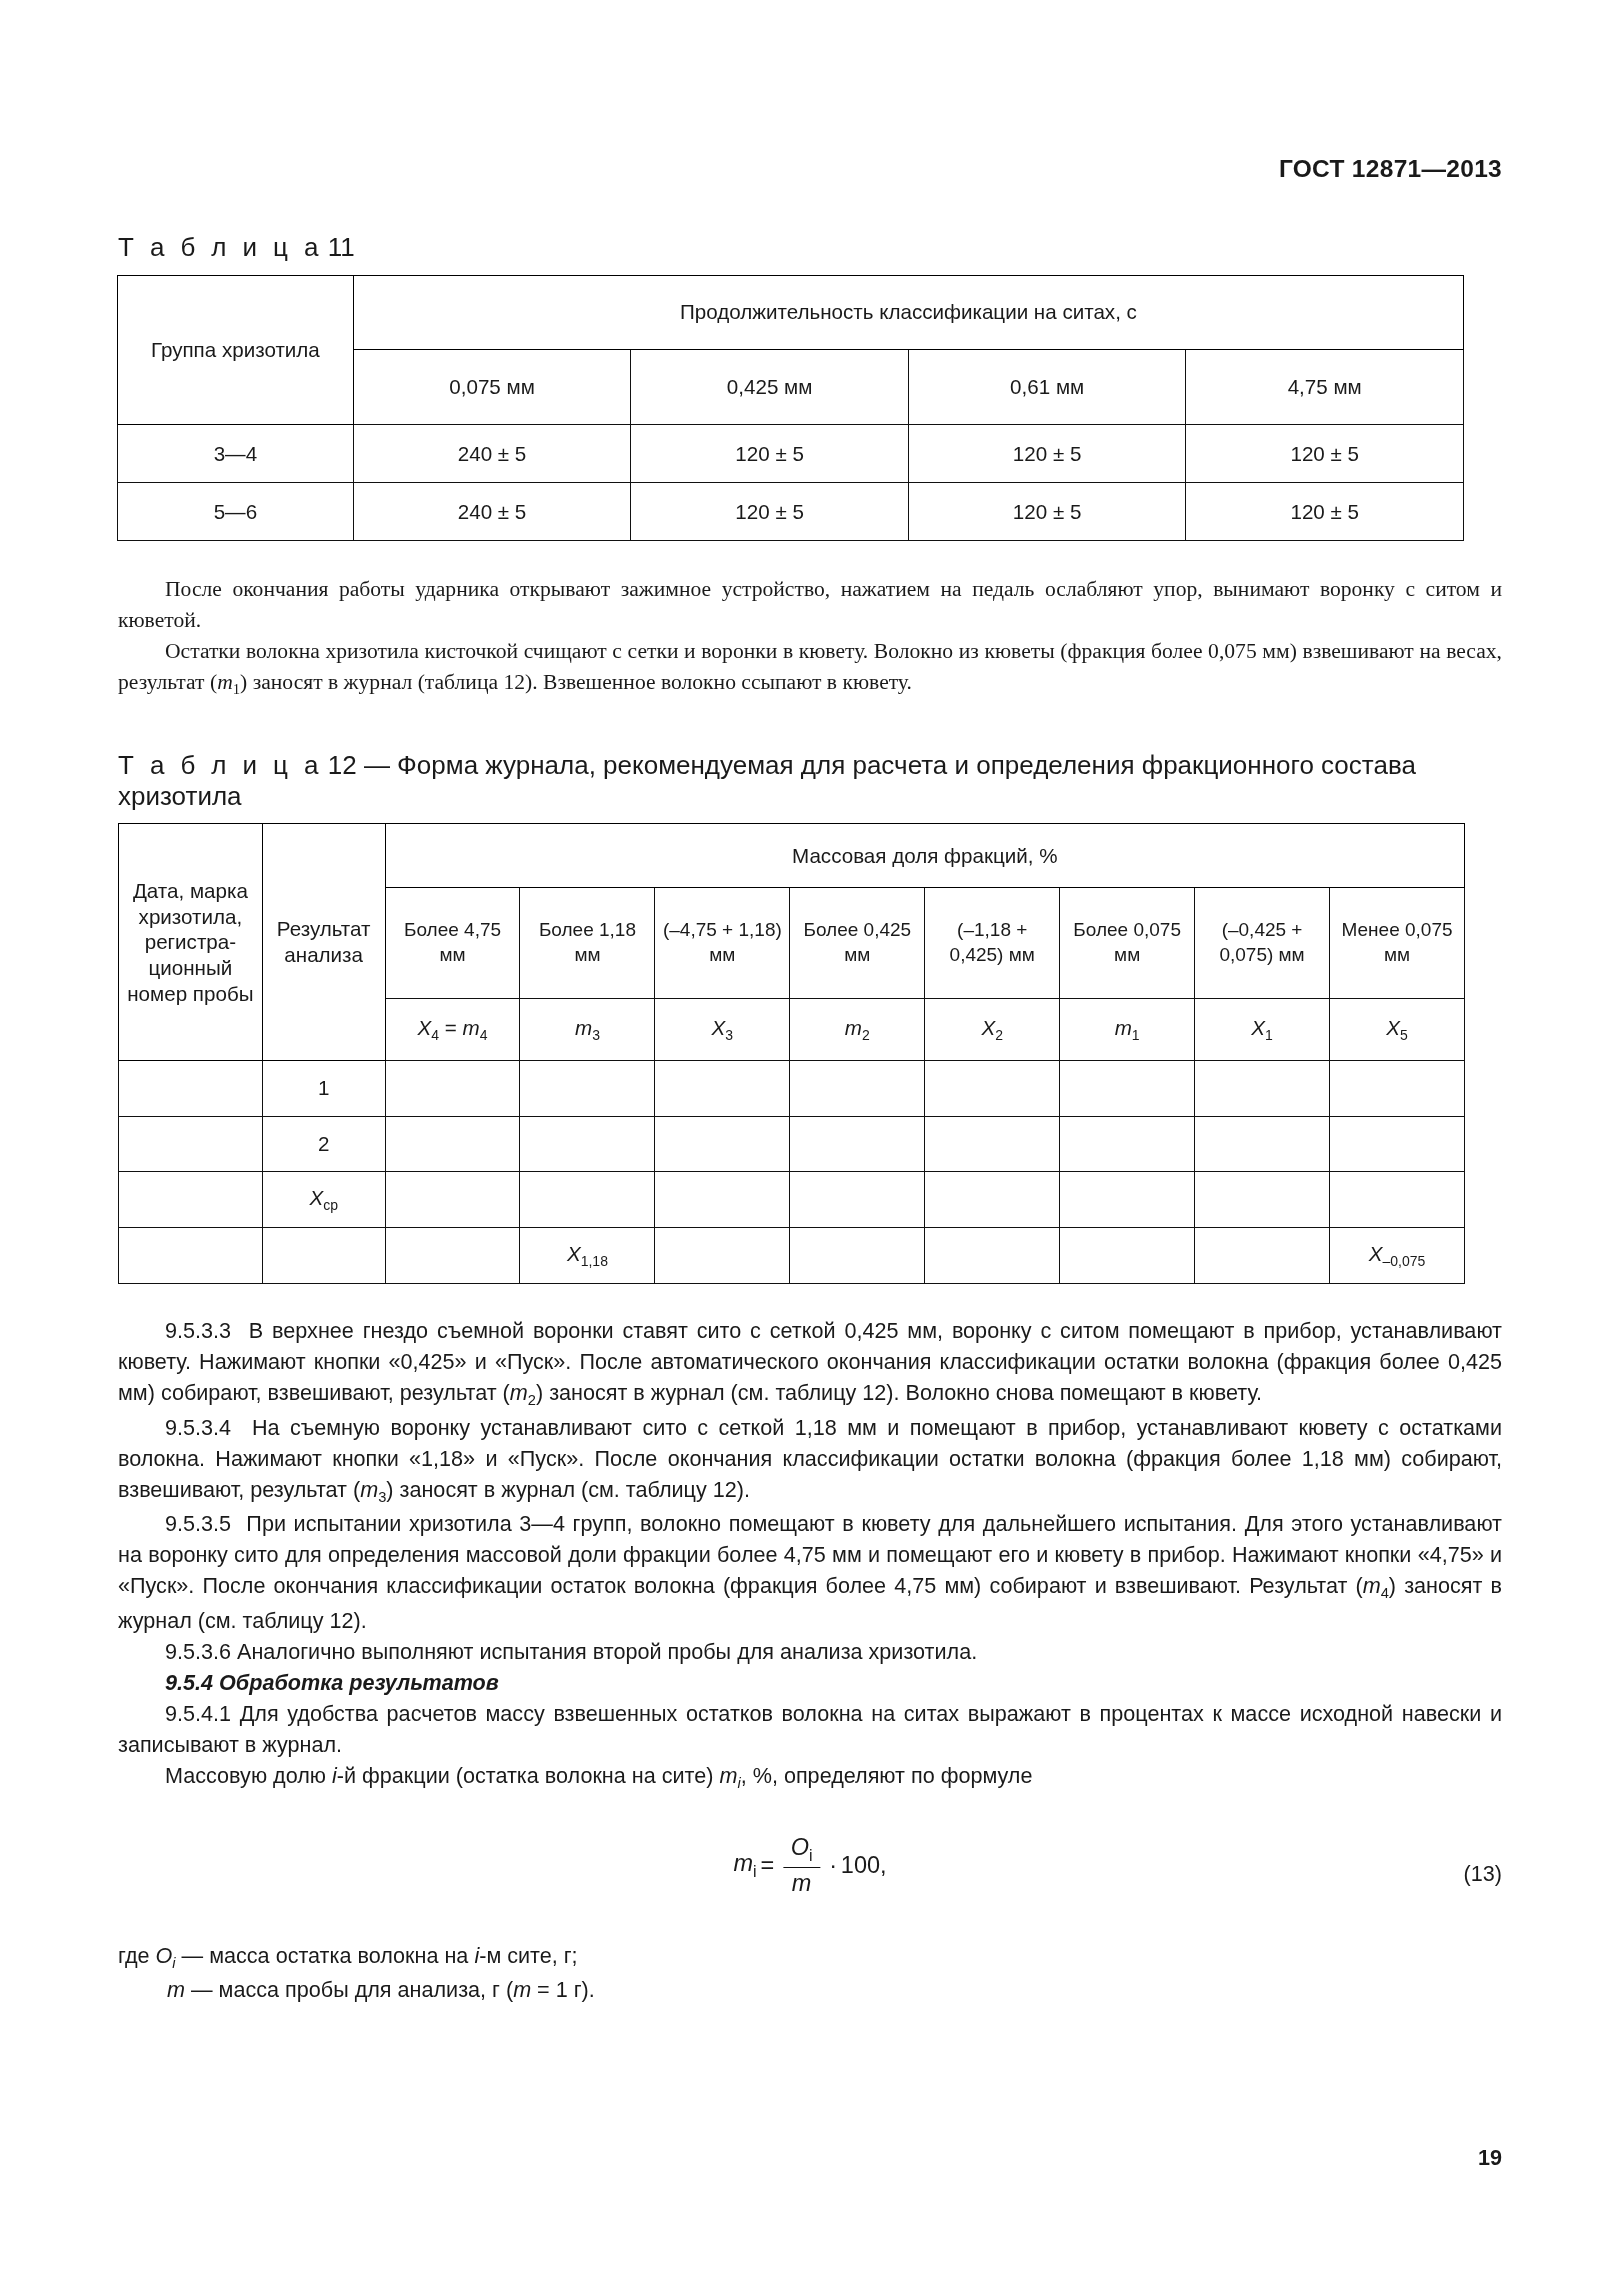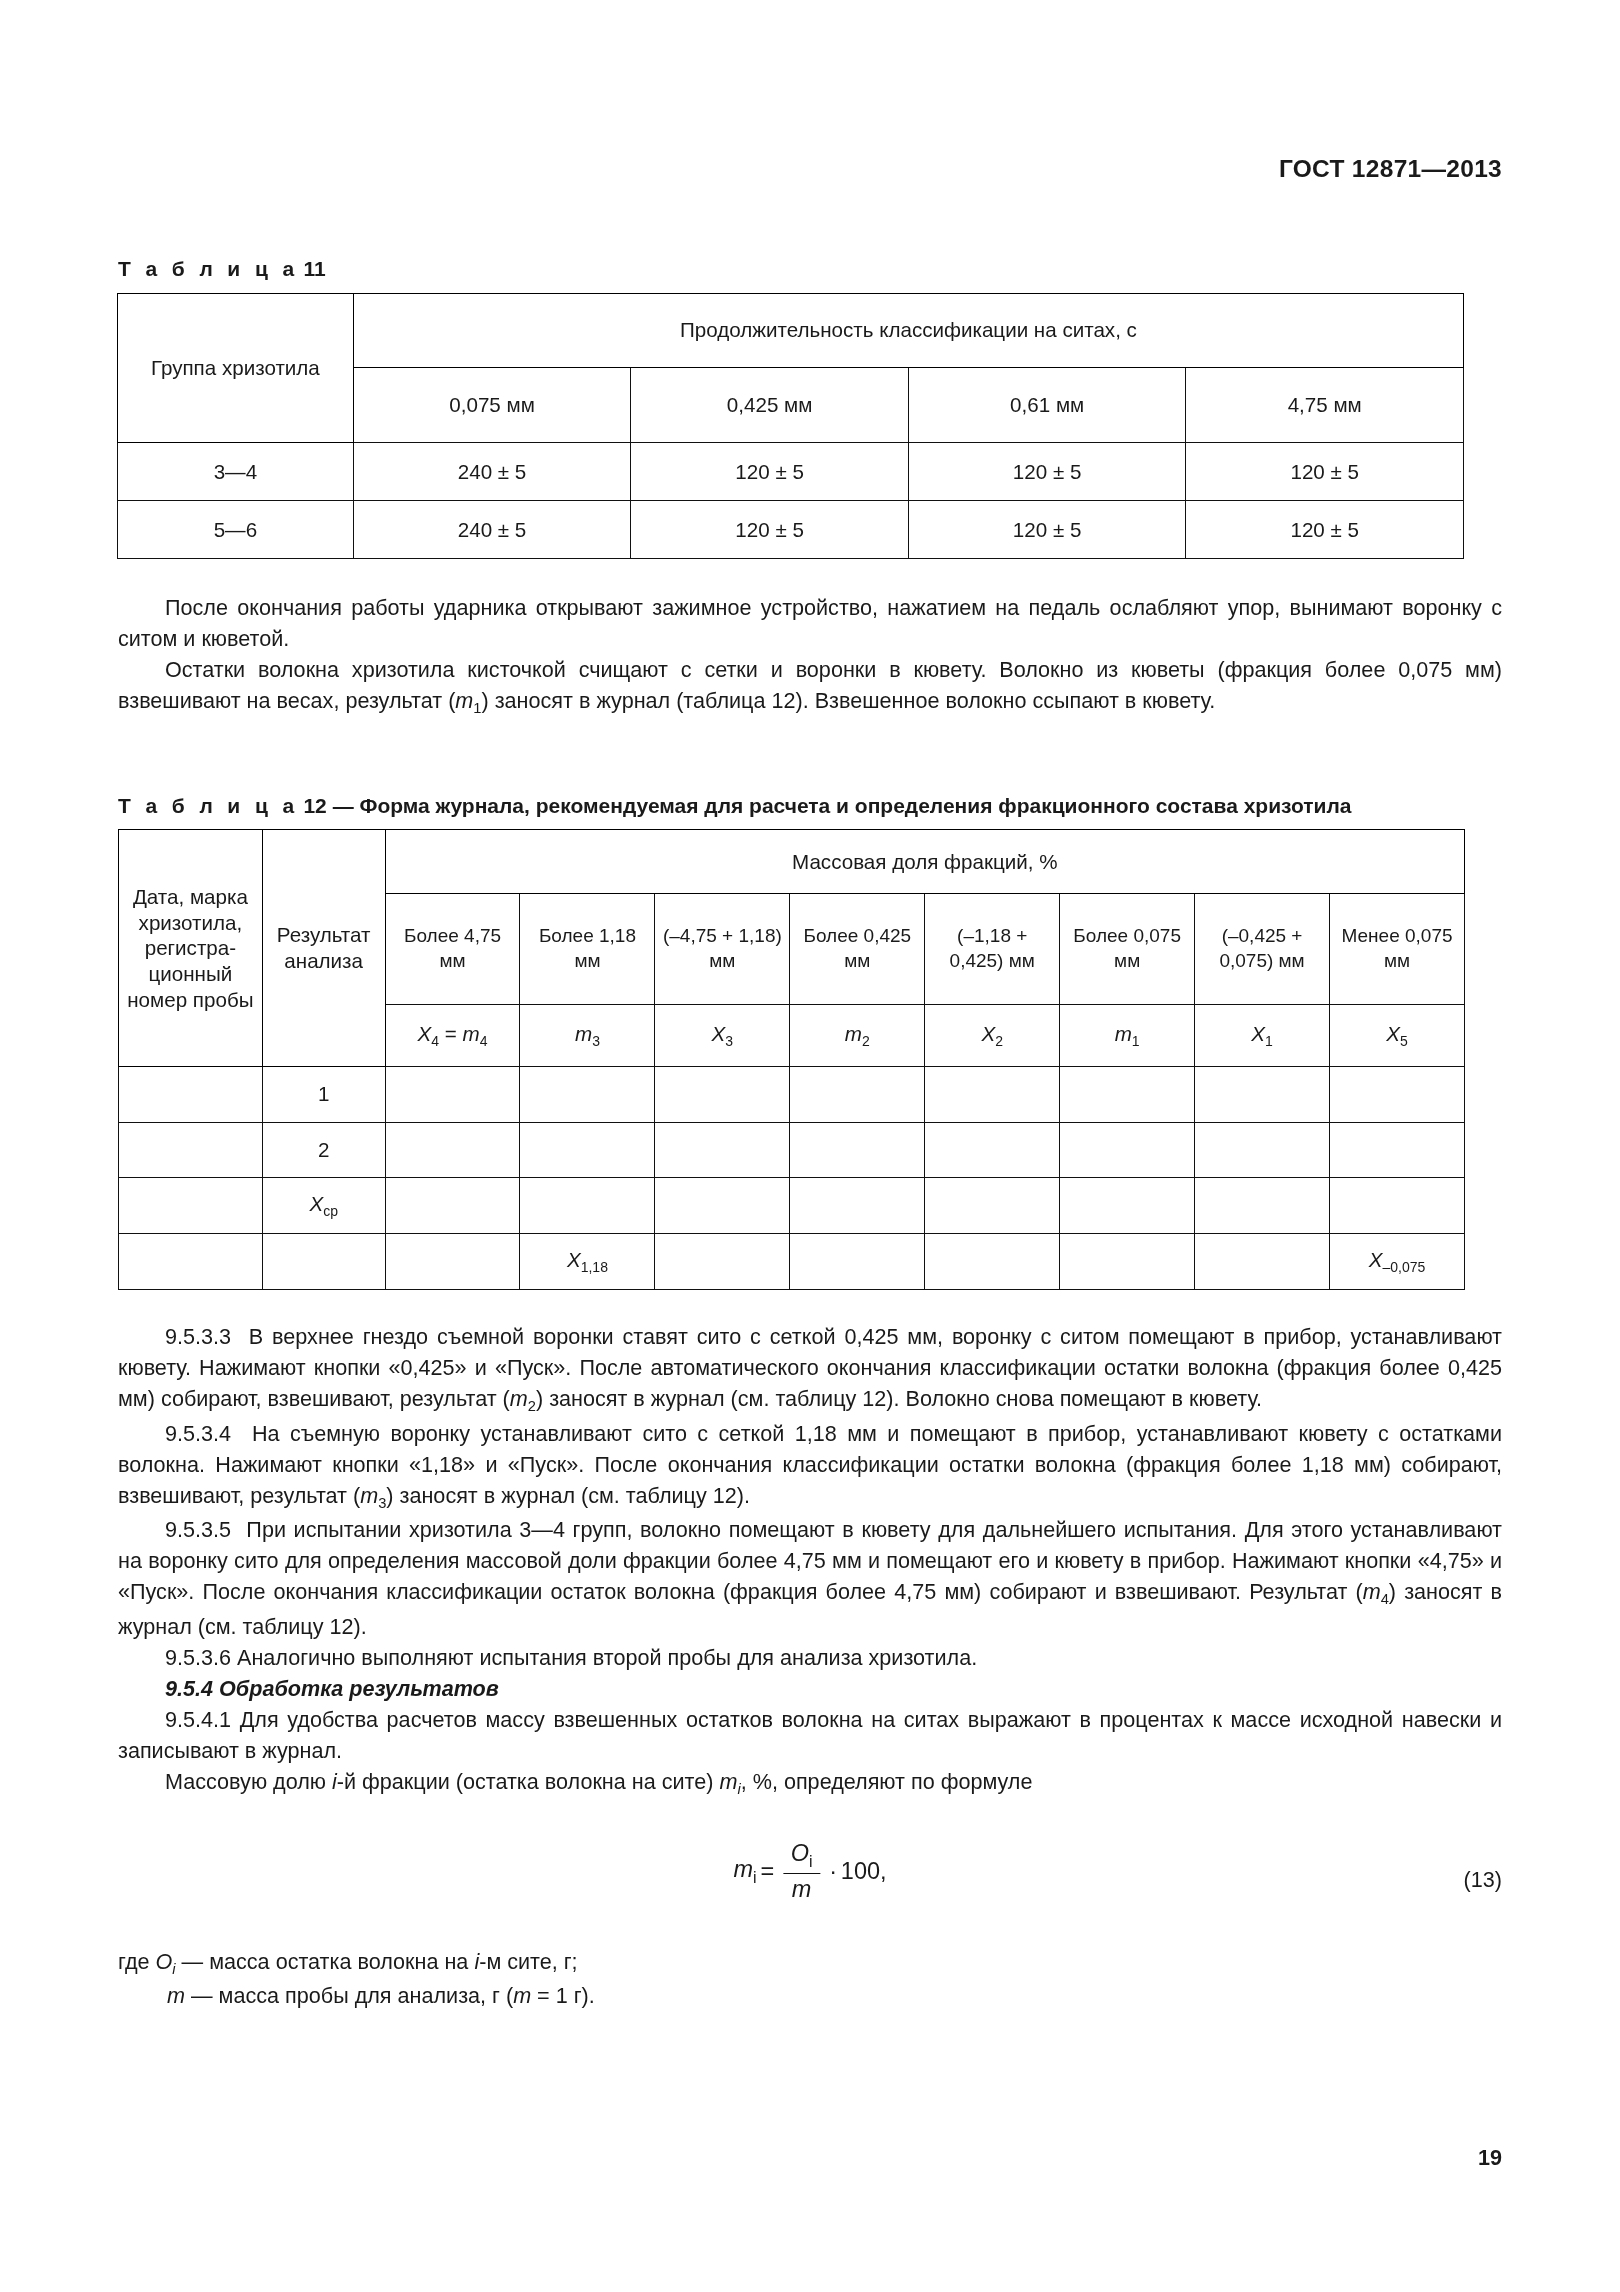--- a/index.html
+++ b/index.html
@@ -11,21 +11,21 @@
     overflow:hidden;
   }
   .page { position:relative; width:1620px; height:2293px; box-sizing:border-box;
           padding:0 118px; }
 
   
   .doc-header { text-align:right; font-size:24.5px; font-weight:bold; letter-spacing:0.3px;
                 padding-top:155px; }
 
   
-  .tbl-caption { font-size:21px; margin-top:74px; margin-bottom:11.8px;font-weight:bold; }
+  .tbl-caption { font-size:26px; margin-top:49px; margin-bottom:11.8px; }
   .tbl-caption .sp { letter-spacing:4.4px; }
   .tbl-caption .num { margin-left:4.9px; }
 
   
   table.grid { border-collapse:collapse; width:1347px; table-layout:fixed; }
   table.grid td { border:1px solid #111; font-size:20.6px; text-align:center;
                   vertical-align:middle; padding:5.9px 3.9px; line-height:1.25; }
   .t-outer { border:1.6px solid #000 !important; }
 
   
@@ -104,21 +104,21 @@
       <tr class="row-data">
         <td>5—6</td>
         <td>240 ± 5</td>
         <td>120 ± 5</td>
         <td>120 ± 5</td>
         <td>120 ± 5</td>
       </tr>
     </tbody>
   </table>
 
-  <div style="margin-top:33px;">
+  <div style="margin-top:33px;font-family:Liberation Serif, serif;">
     <p class="body">После окончания работы ударника открывают зажимное устройство, нажатием на педаль ослабляют упор, вынимают воронку с ситом и кюветой.</p>
     <p class="body tight"><span>Остатки волокна хризотила кисточкой счищают с сетки и воронки в кювету. Волокно из кюветы (фракция более 0,075 мм) взвешивают на весах, результат (</span><i>m</i><sub>1</sub><span>) заносят в журнал (таблица 12). Взвешенное волокно ссыпают в кювету.</span></p>
   </div>
 
   <div class="tbl-caption">
     <span class="sp">Т а б л и ц а</span><span class="num">12</span>
     <span>— Форма журнала, рекомендуемая для расчета и определения фракционного состава хризотила</span>
   </div>
 
   <table class="grid" id="table12">

